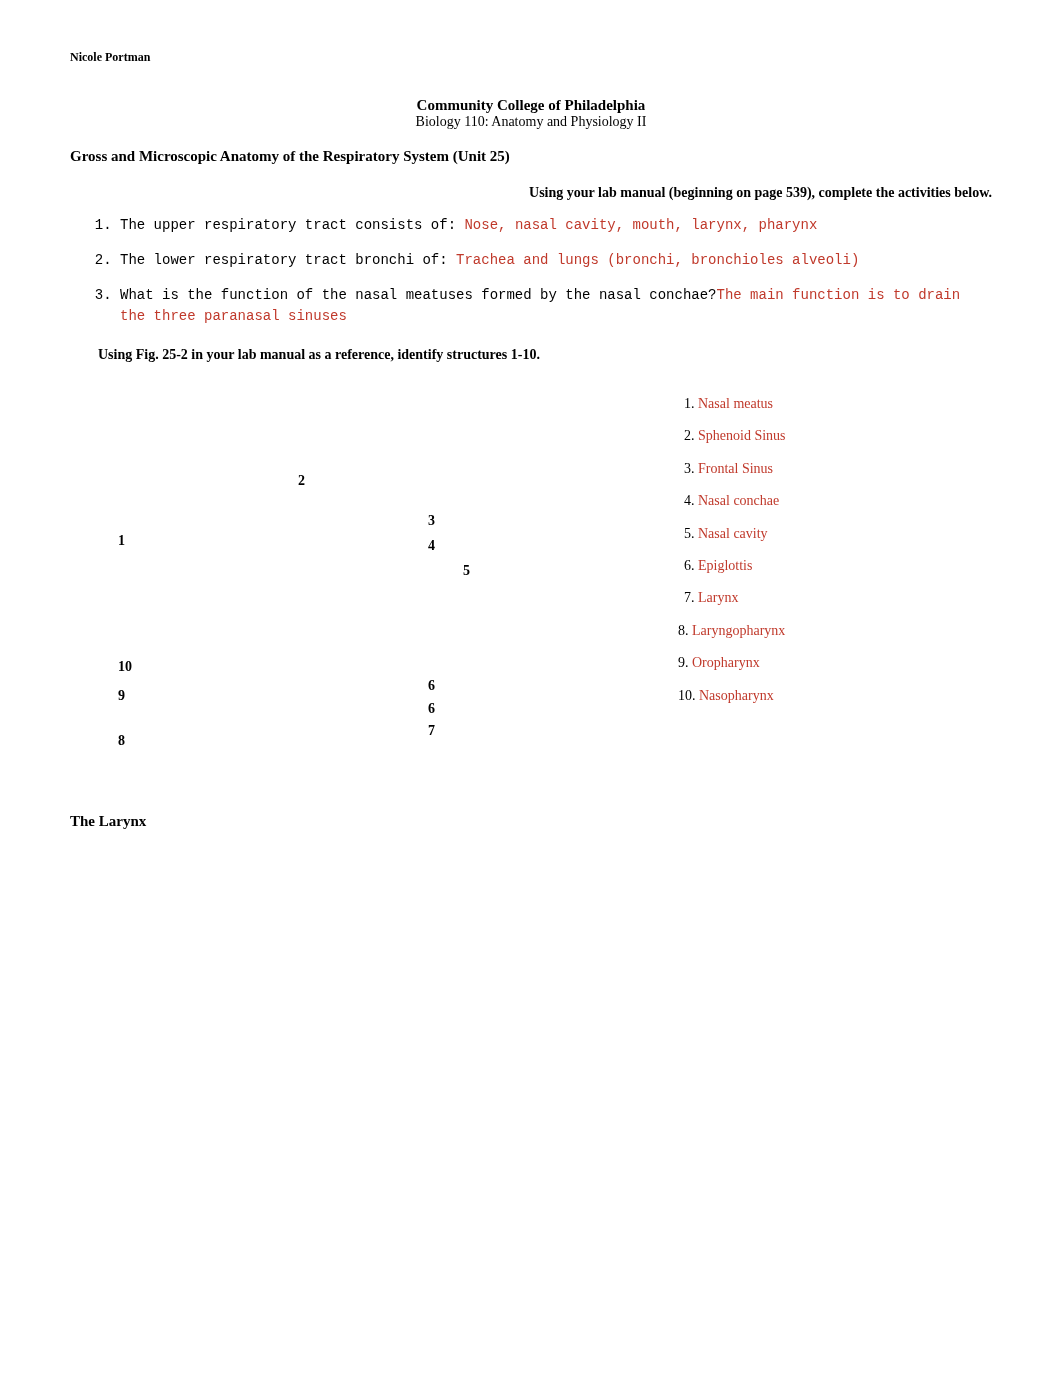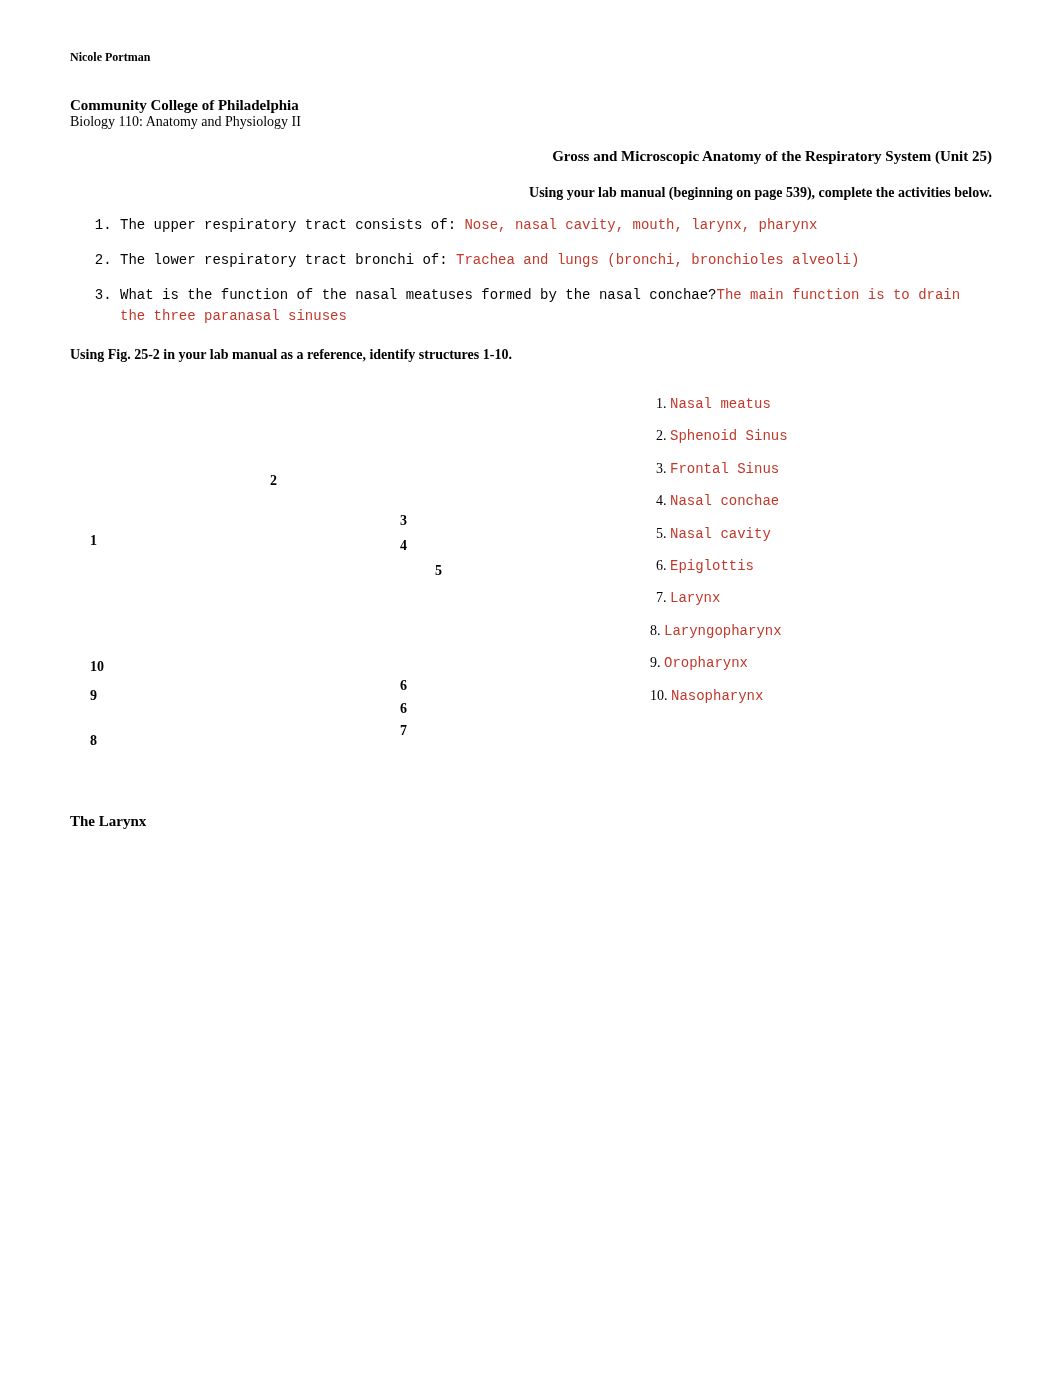--- a/index.html
+++ b/index.html
@@ -18,34 +18,35 @@
       padding: 50px 70px;
     }
 
     .student-name {
       font-weight: bold;
       font-size: 12px;
       margin-bottom: 32px;
     }
 
     .header {
+      text-align: center;
       margin-bottom: 18px;
     }
 
     .header .institution {
       font-weight: bold;
       font-size: 15px;
     }
 
     .header .course {
       font-size: 14px;
     }
 
     .section-title {
-      text-align: right;
+      text-align: left;
       font-weight: bold;
       font-size: 15px;
       margin-bottom: 20px;
     }
 
     .instruction-bold {
       font-weight: bold;
       font-size: 14px;
       margin-bottom: 14px;
       text-align: right;
@@ -62,20 +63,21 @@
       margin-bottom: 14px;
       line-height: 1.5;
     }
 
     .red {
       color: #c0392b;
     }
 
     .diagram-section {
       margin-top: 20px;
+      margin-left: 28px;
     }
 
     .diagram-instruction {
       font-weight: bold;
       font-size: 14px;
       margin-bottom: 30px;
     }
 
     .diagram-container {
       display: flex;
@@ -117,21 +119,20 @@
     }
 
     .answers-list li {
       margin-bottom: 10px;
       font-size: 14px;
       line-height: 1.6;
     }
 
     .answers-list li .red {
       color: #c0392b;
-      font-family: Liberation Mono, monospace;
     }
 
     .larynx-section {
       margin-top: 40px;
     }
 
     .larynx-title {
       font-weight: bold;
       font-size: 15px;
       margin-bottom: 14px;

